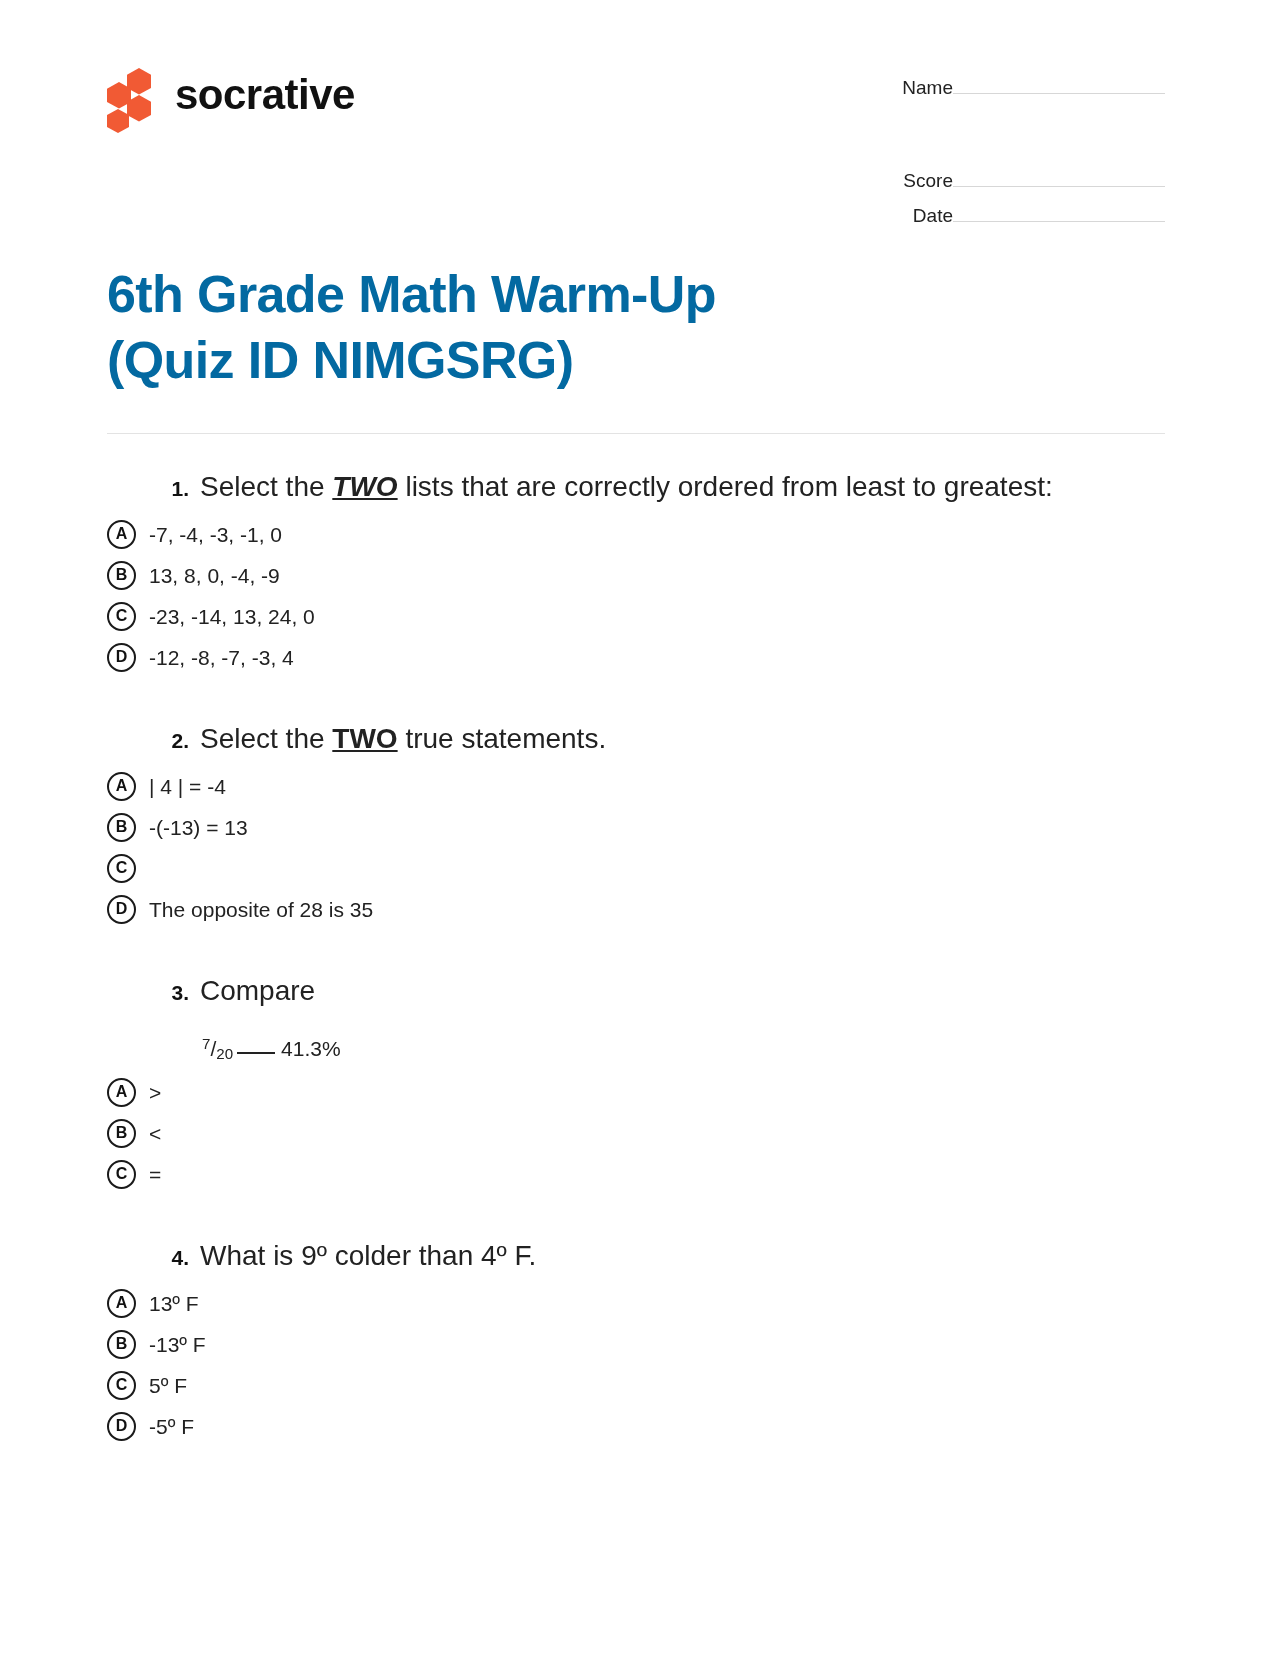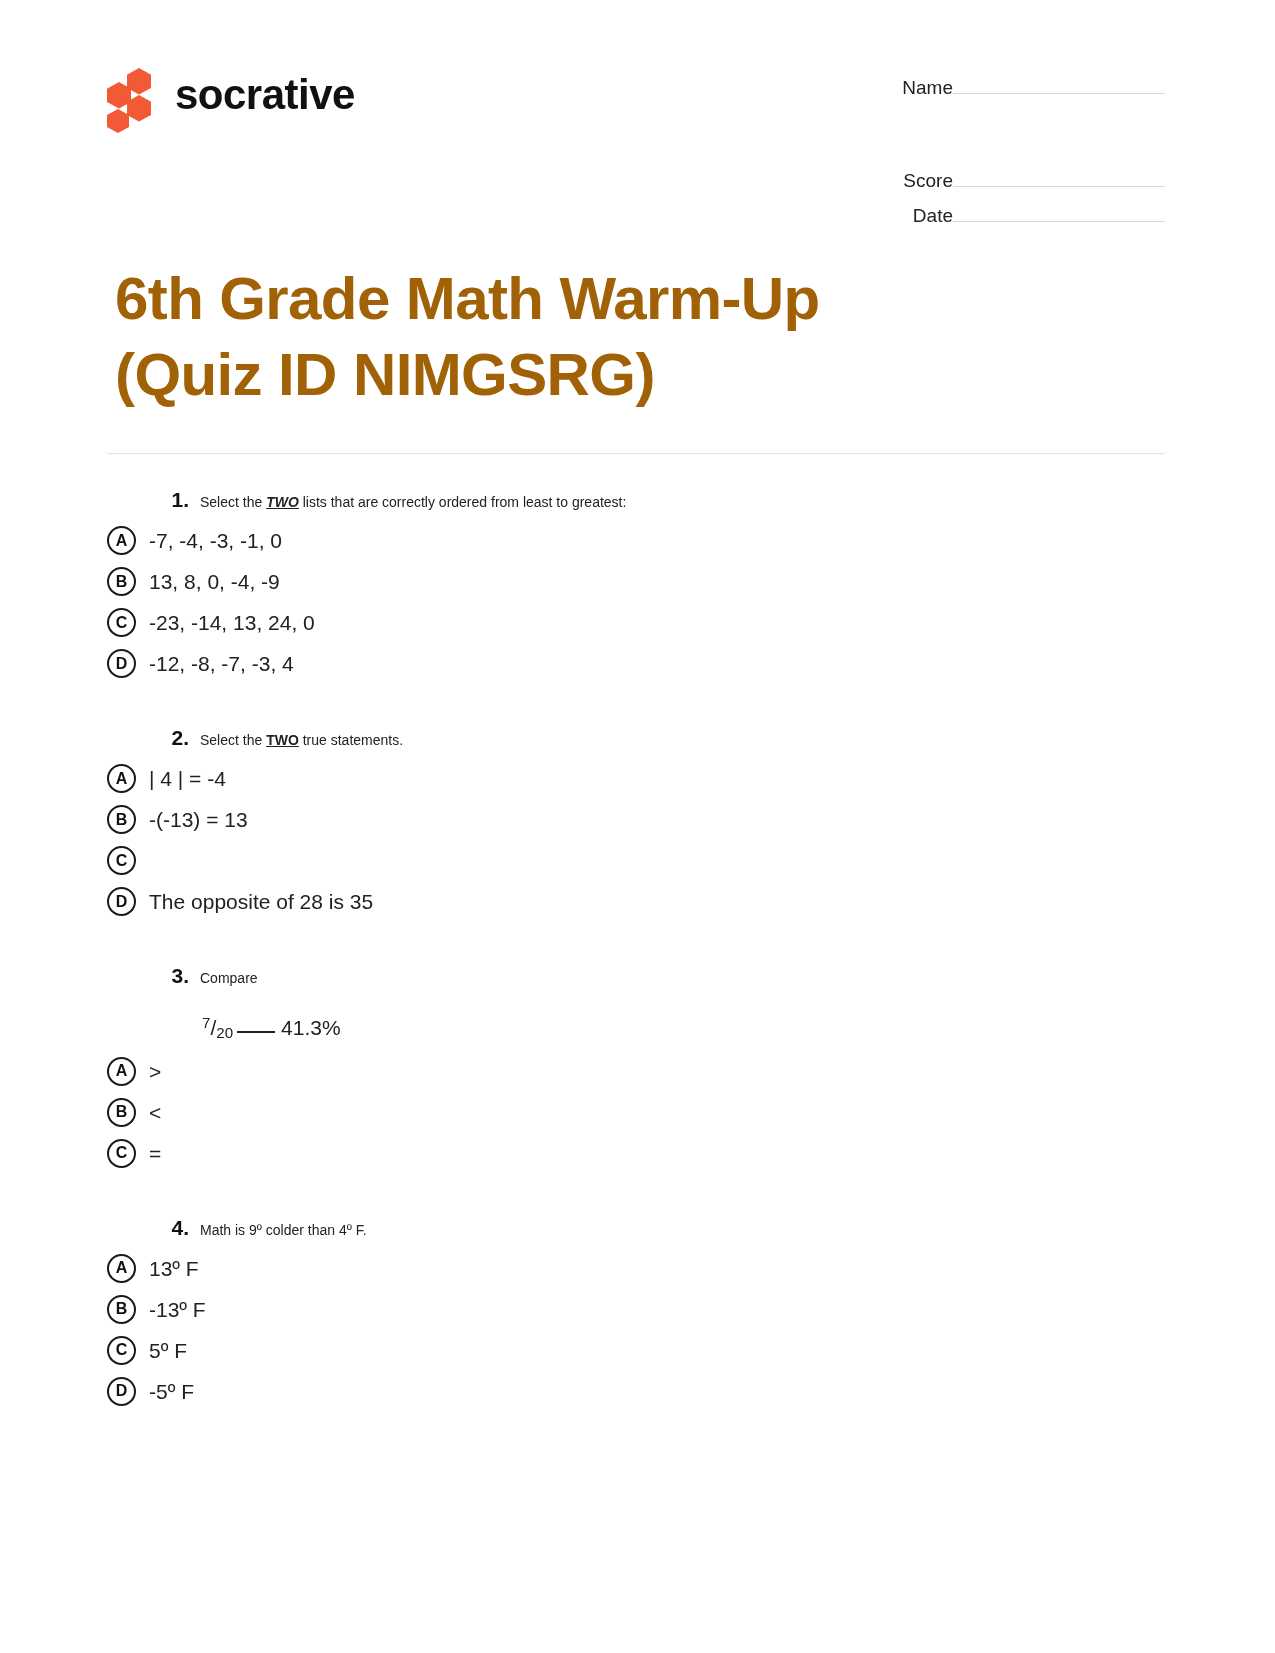--- a/index.html
+++ b/index.html
@@ -83,27 +83,27 @@
   .meta-row.score {
     margin-top: 66px;
   }
 
   
   .title-area {
     padding: 0 110px 0 107px;
     margin-top: 26px;
   }
   .quiz-title {
-    font-size: 60px;
+    font-size: 52px;
     font-weight: 700;
     line-height: 1.27;
     letter-spacing: -0.6px;
     max-width: 720px;
-    color: #a16207;
-    margin: 8px;
+    color: #0369a1;
+    margin: 0;
   }
   .rule {
     margin: 40px 110px 0 107px;
     border-top: 1px solid #e3e3e3;
   }
 
   
   .questions {
     padding: 0 110px 0 107px;
     margin-top: 34px;
@@ -119,21 +119,21 @@
     margin-bottom: 14px;
   }
   .q-num {
     font-size: 21px;
     font-weight: 700;
     min-width: 24px;
     text-align: right;
     color: #111;
   }
   .q-text {
-    font-size: 14px;
+    font-size: 28px;
     color: #222;
     line-height: 1.35;
   }
   .q-text u.bi {
     font-weight: 700;
     font-style: italic;
     text-decoration: underline;
   }
   .q-text u.b {
     font-weight: 700;
@@ -300,21 +300,21 @@
         <li class="choice">
           <span class="bubble">C</span>
           <span class="choice-text">=</span>
         </li>
       </ul>
     </div>
 
     <div class="question">
       <div class="q-head">
         <span class="q-num">4.</span>
-        <span class="q-text">Math is 9º colder than 4º F.</span>
+        <span class="q-text">What is 9º colder than 4º F.</span>
       </div>
       <ul class="choices">
         <li class="choice">
           <span class="bubble">A</span>
           <span class="choice-text">13º F</span>
         </li>
         <li class="choice">
           <span class="bubble">B</span>
           <span class="choice-text">-13º F</span>
         </li>

